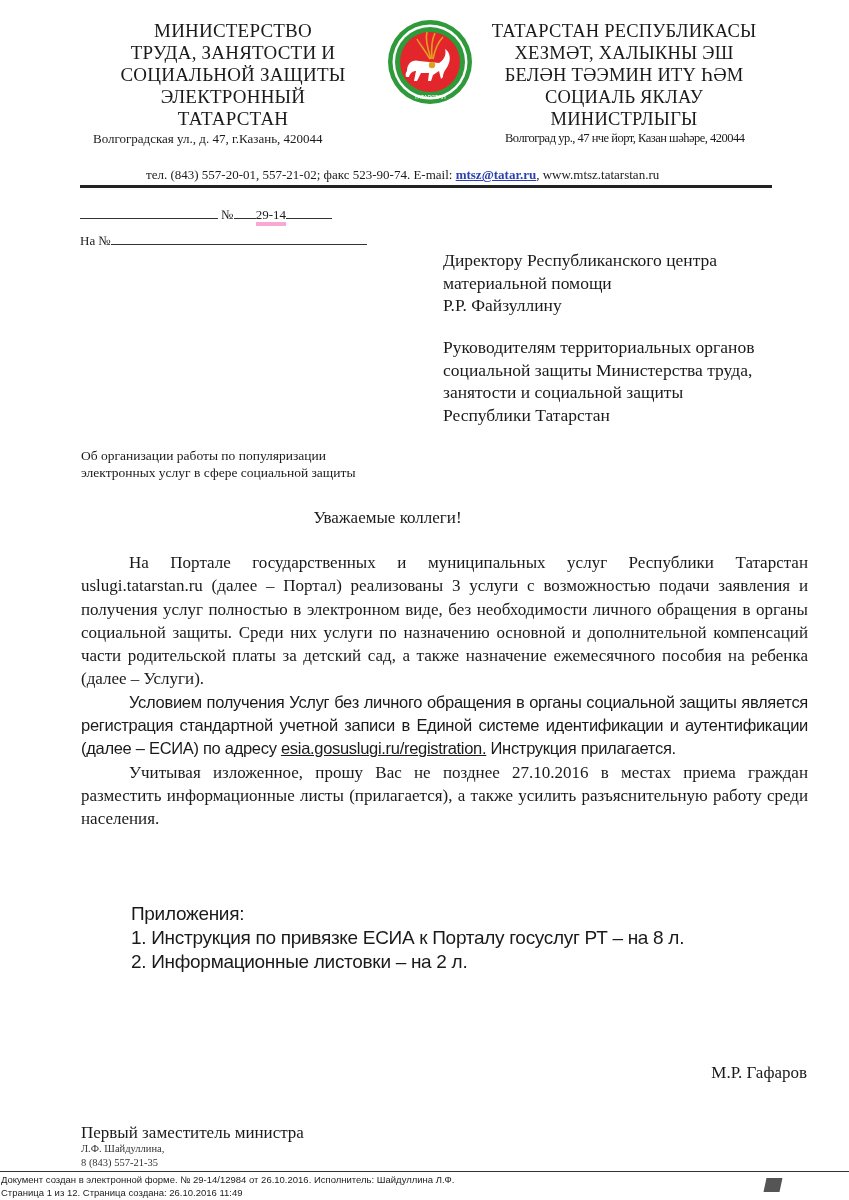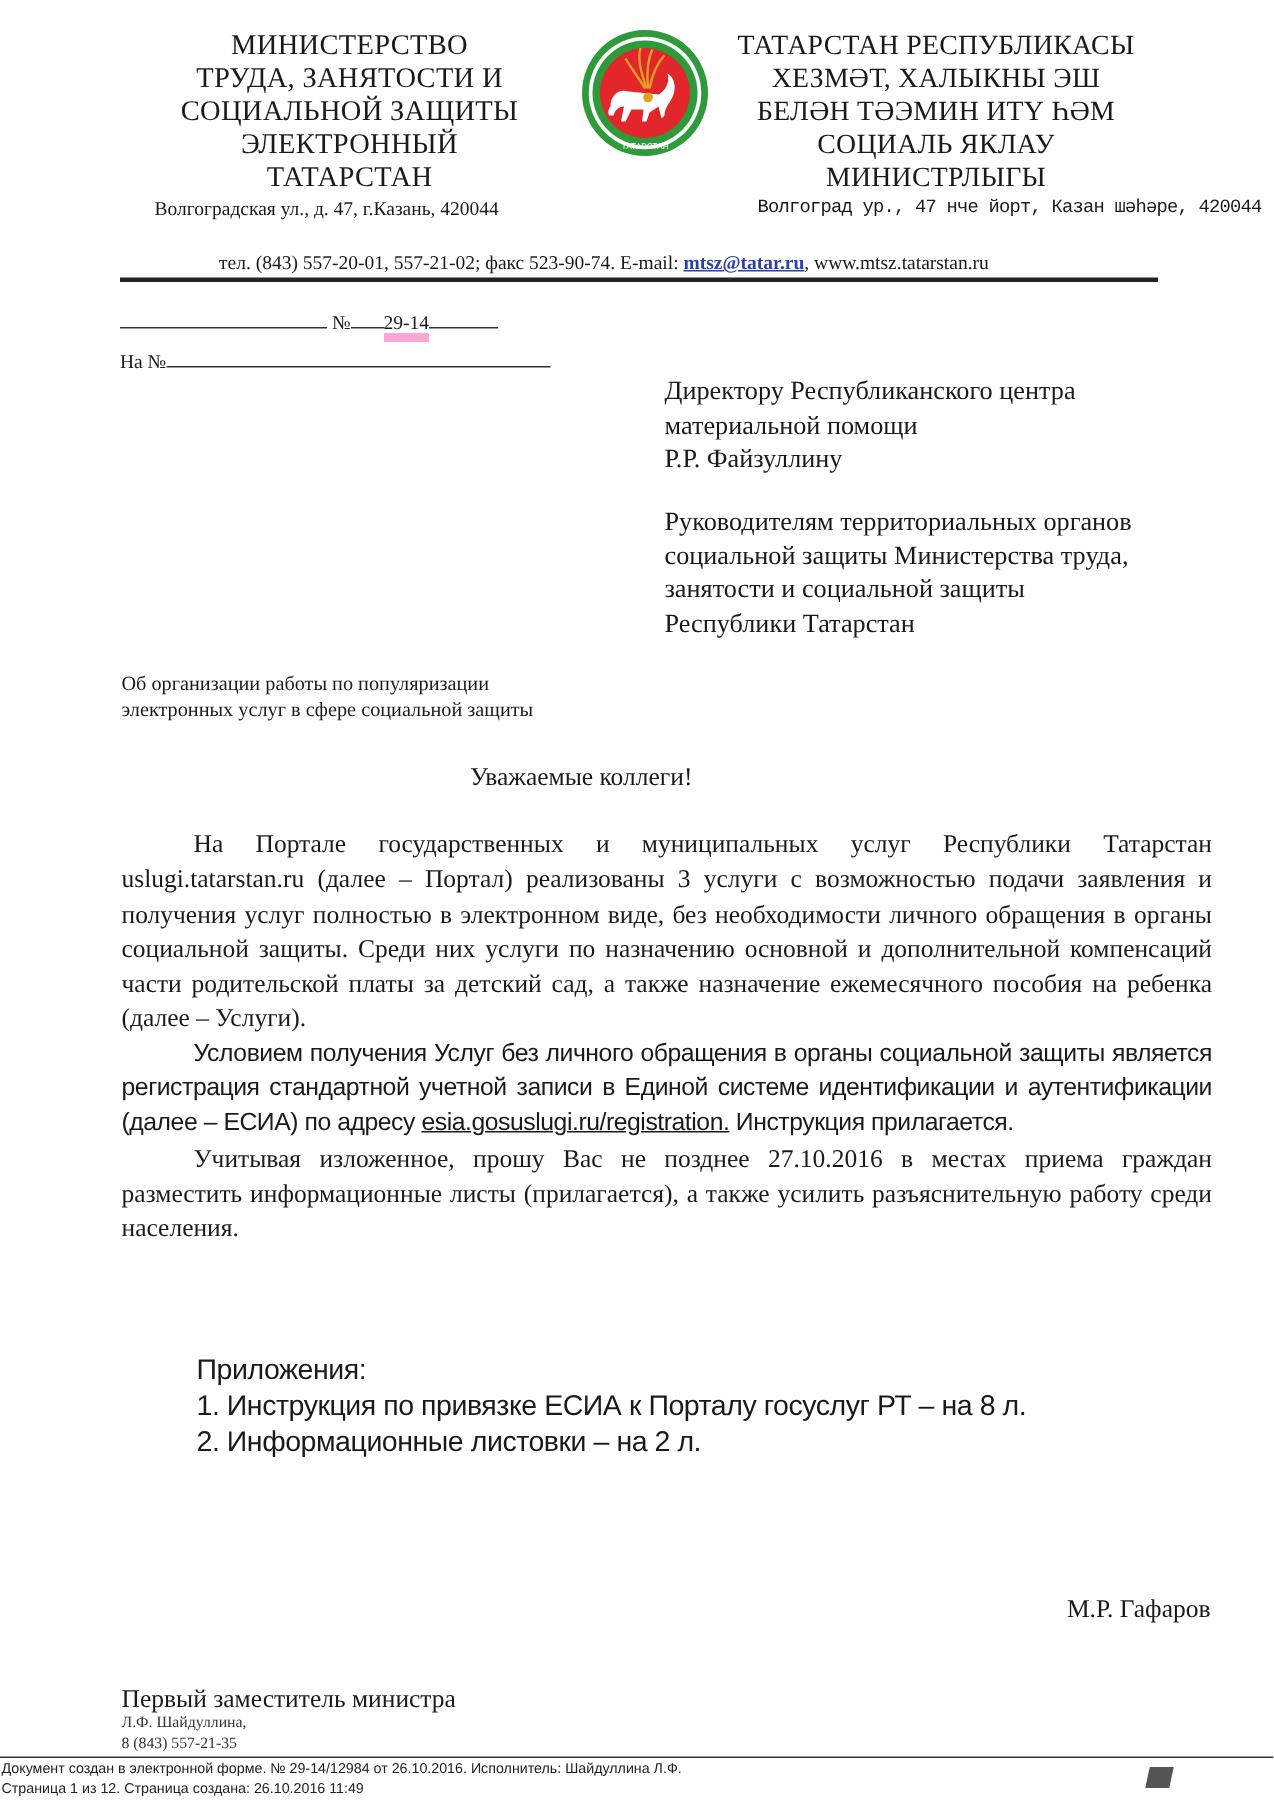--- a/index.html
+++ b/index.html
@@ -7,22 +7,22 @@
       width: 849px; height: 1200px; position: relative; overflow: hidden;
       font-family: "Liberation Serif", serif; color: #1a1a1a;
     }
     .abs { position: absolute; }
     .hdr-block {
       text-align: center; font-size: 19px; line-height: 22px; letter-spacing: 0.2px;
     }
     .hdr-left { left: 88px; top: 20px; width: 290px; text-align: center; }
     .hdr-right { left: 478px; top: 20px; width: 292px; font-size: 18.5px; }
     .addr { font-size: 13px; }
-    .addr-left { left: 103px; top: 131px; }
-    .addr-right { left: 505px; top: 131px; letter-spacing: -0.5px; font-size: 12.5px; font-family: Liberation Mono, monospace; }
+    .addr-left { left: 93px; top: 131px; }
+    .addr-right { left: 505px; top: 131px; letter-spacing: -0.5px; font-size: 12.5px; }
     .emblem { left: 387px; top: 19px; width: 86px; height: 86px; }
     .contacts { left: 146px; top: 167px; font-size: 13px; }
     .contacts a { color: #2a3fb0; text-decoration: underline; font-weight: bold; }
     .rule { left: 80px; top: 185px; width: 692px; height: 3px; background: #222; }
     .num-line { left: 80px; top: 205px; font-size: 13px; }
     .uline { display: inline-block; border-bottom: 1px solid #333; height: 13px; vertical-align: baseline; }
     .na-line { left: 80px; top: 231px; font-size: 13px; }
     .addressee { left: 443px; width: 380px; font-size: 17.5px; line-height: 22.5px; }
     .subject { left: 81px; top: 447px; font-size: 13.5px; line-height: 17px; width: 330px; }
     .greeting { left: 0; width: 775px; top: 508px; text-align: center; font-size: 17px; }
@@ -81,21 +81,21 @@
 </div>
 <div class="abs addr addr-right">Волгоград ур., 47 нче йорт, Казан шәһәре, 420044</div>
 
 <div class="abs contacts">
   <span>тел. (843) 557-20-01, 557-21-02; факс 523-90-74. E-mail: </span><a>mtsz@tatar.ru</a><span>, www.mtsz.tatarstan.ru</span>
 </div>
 <div class="abs rule"></div>
 
 <div class="abs num-line">
   <span class="uline" style="width:138px"></span>
-  <span>№</span><span class="uline" style="width:22px"></span><span style="border-bottom:6px solid #f9a8d4">29-14</span><span class="uline" style="width:46px"></span>
+  <span>№</span><span class="uline" style="width:22px"></span><span style="border-bottom:4px solid #f9a8d4">29-14</span><span class="uline" style="width:46px"></span>
 </div>
 <div class="abs na-line">
   <span>На  №</span><span class="uline" style="width:256px"></span>
 </div>
 
 <div class="abs addressee" style="top:249px">
   <div>Директору Республиканского центра</div>
   <div>материальной помощи</div>
   <div>Р.Р. Файзуллину</div>
 </div>

